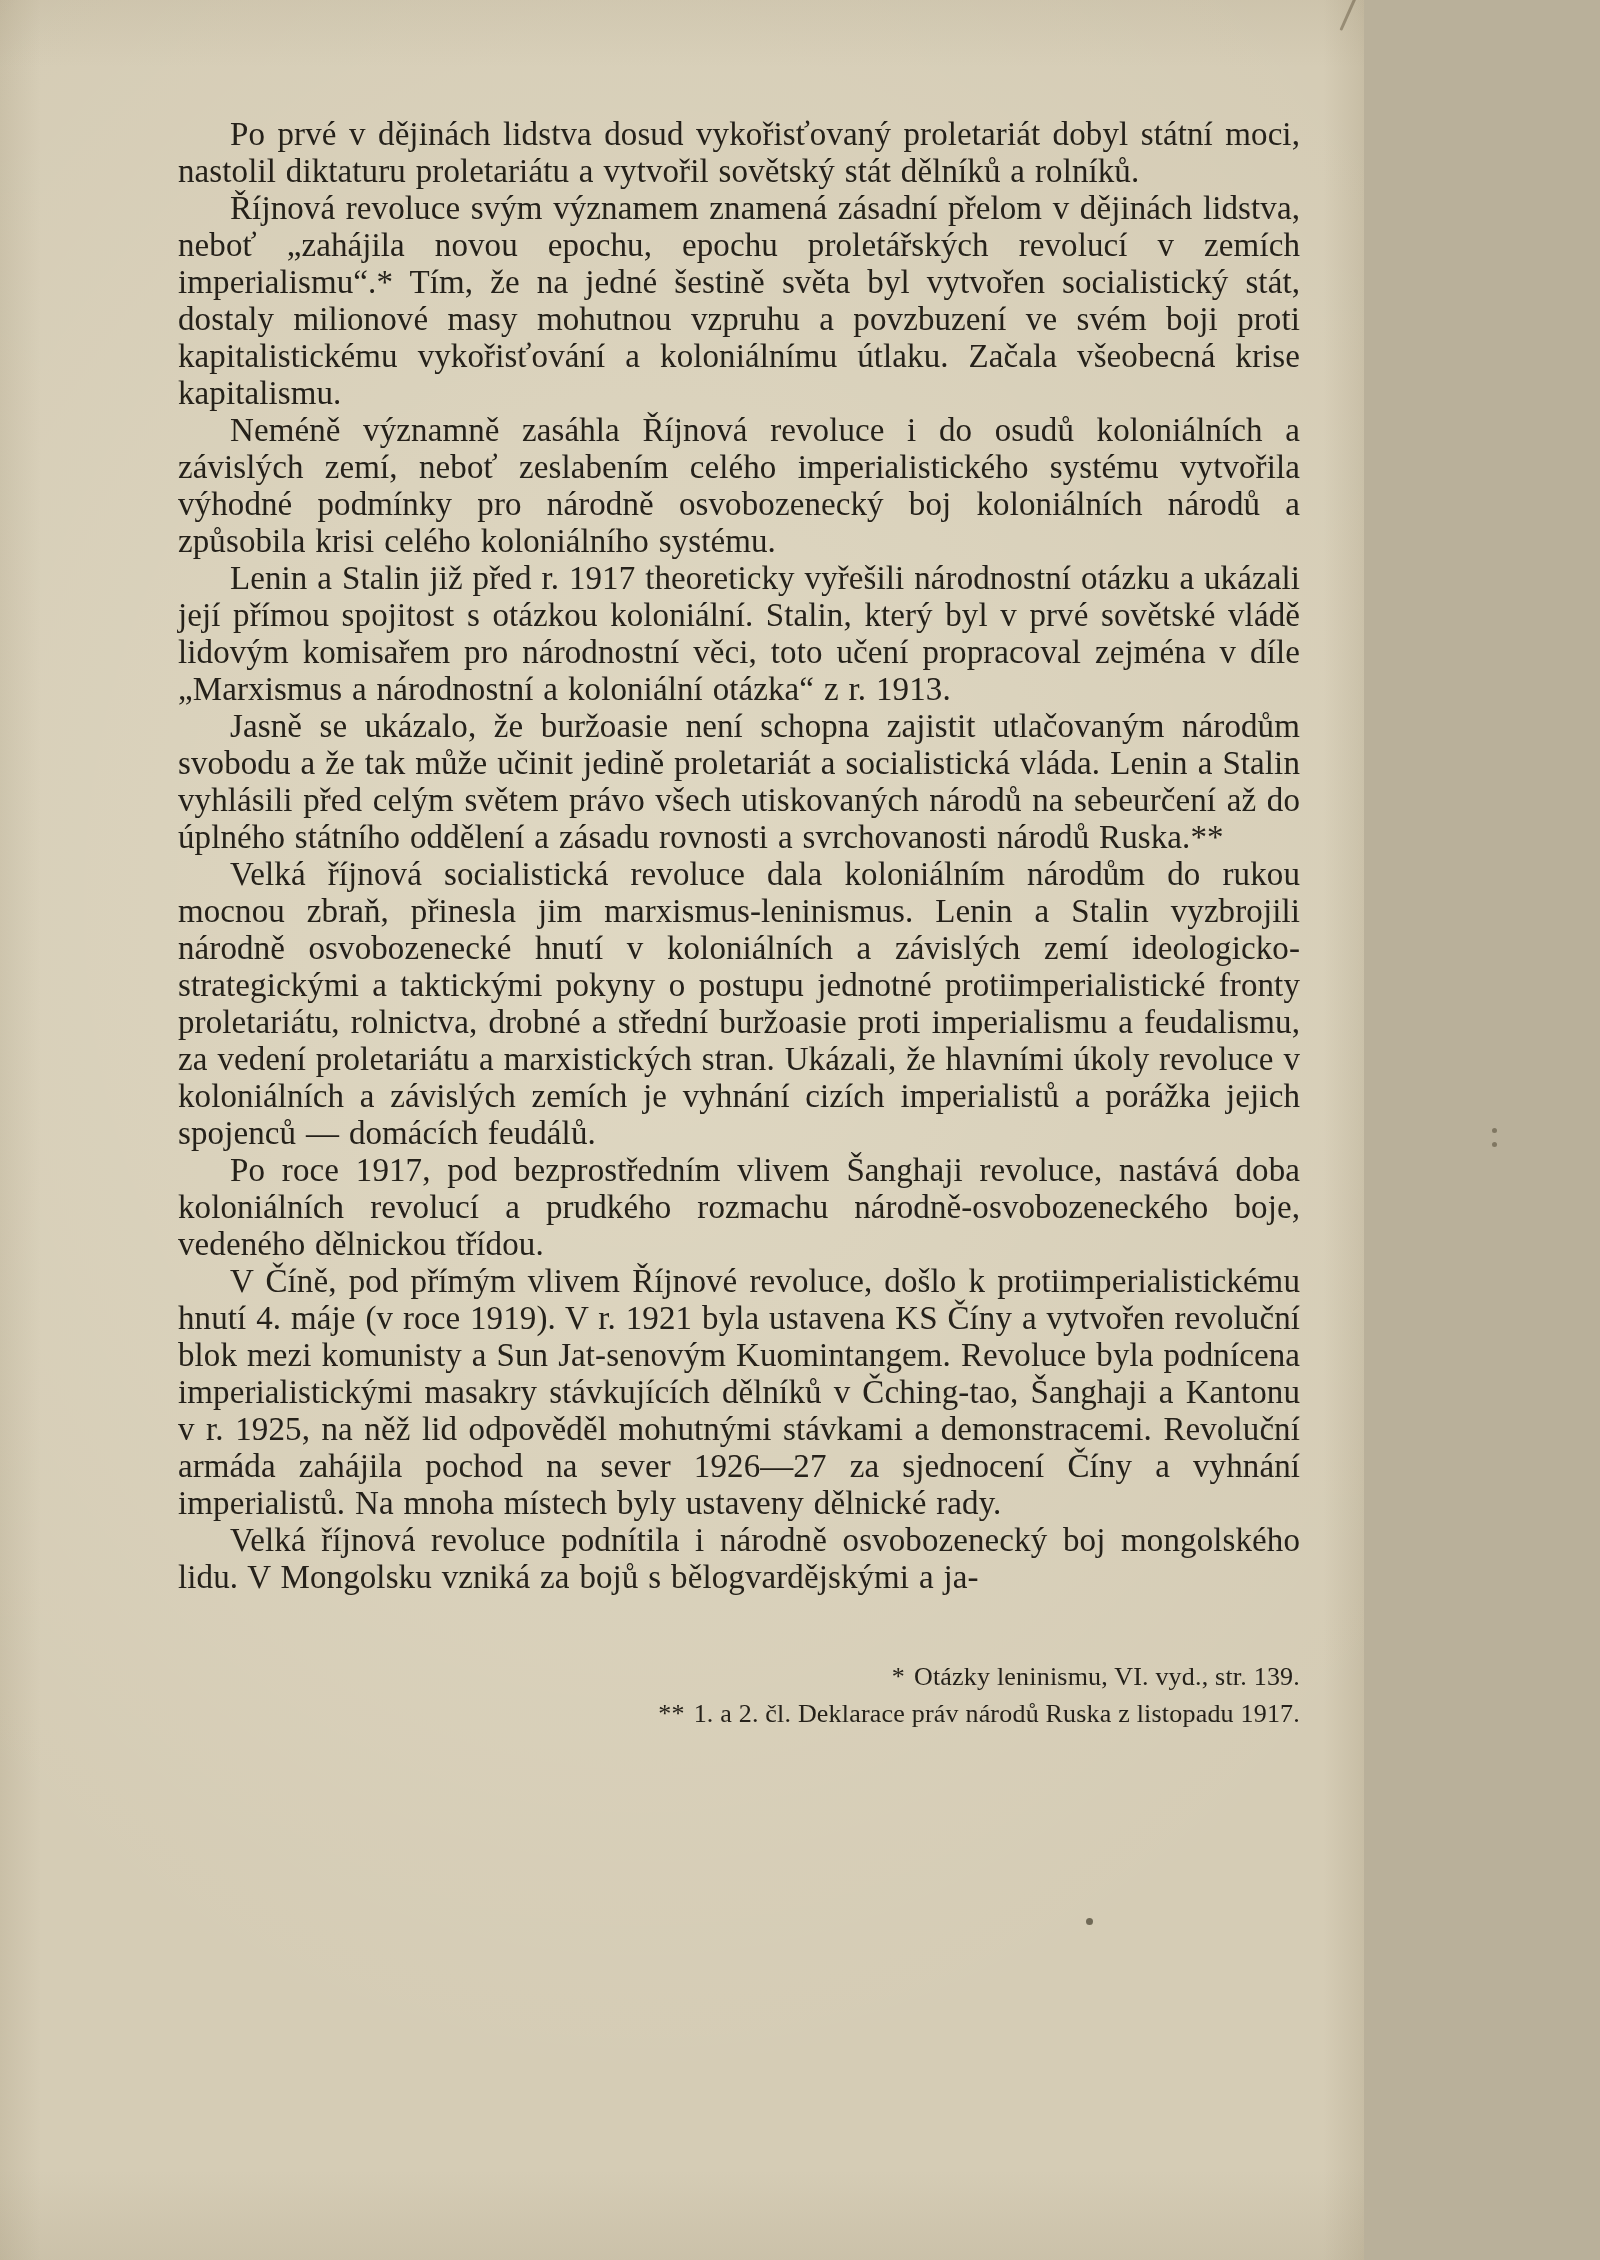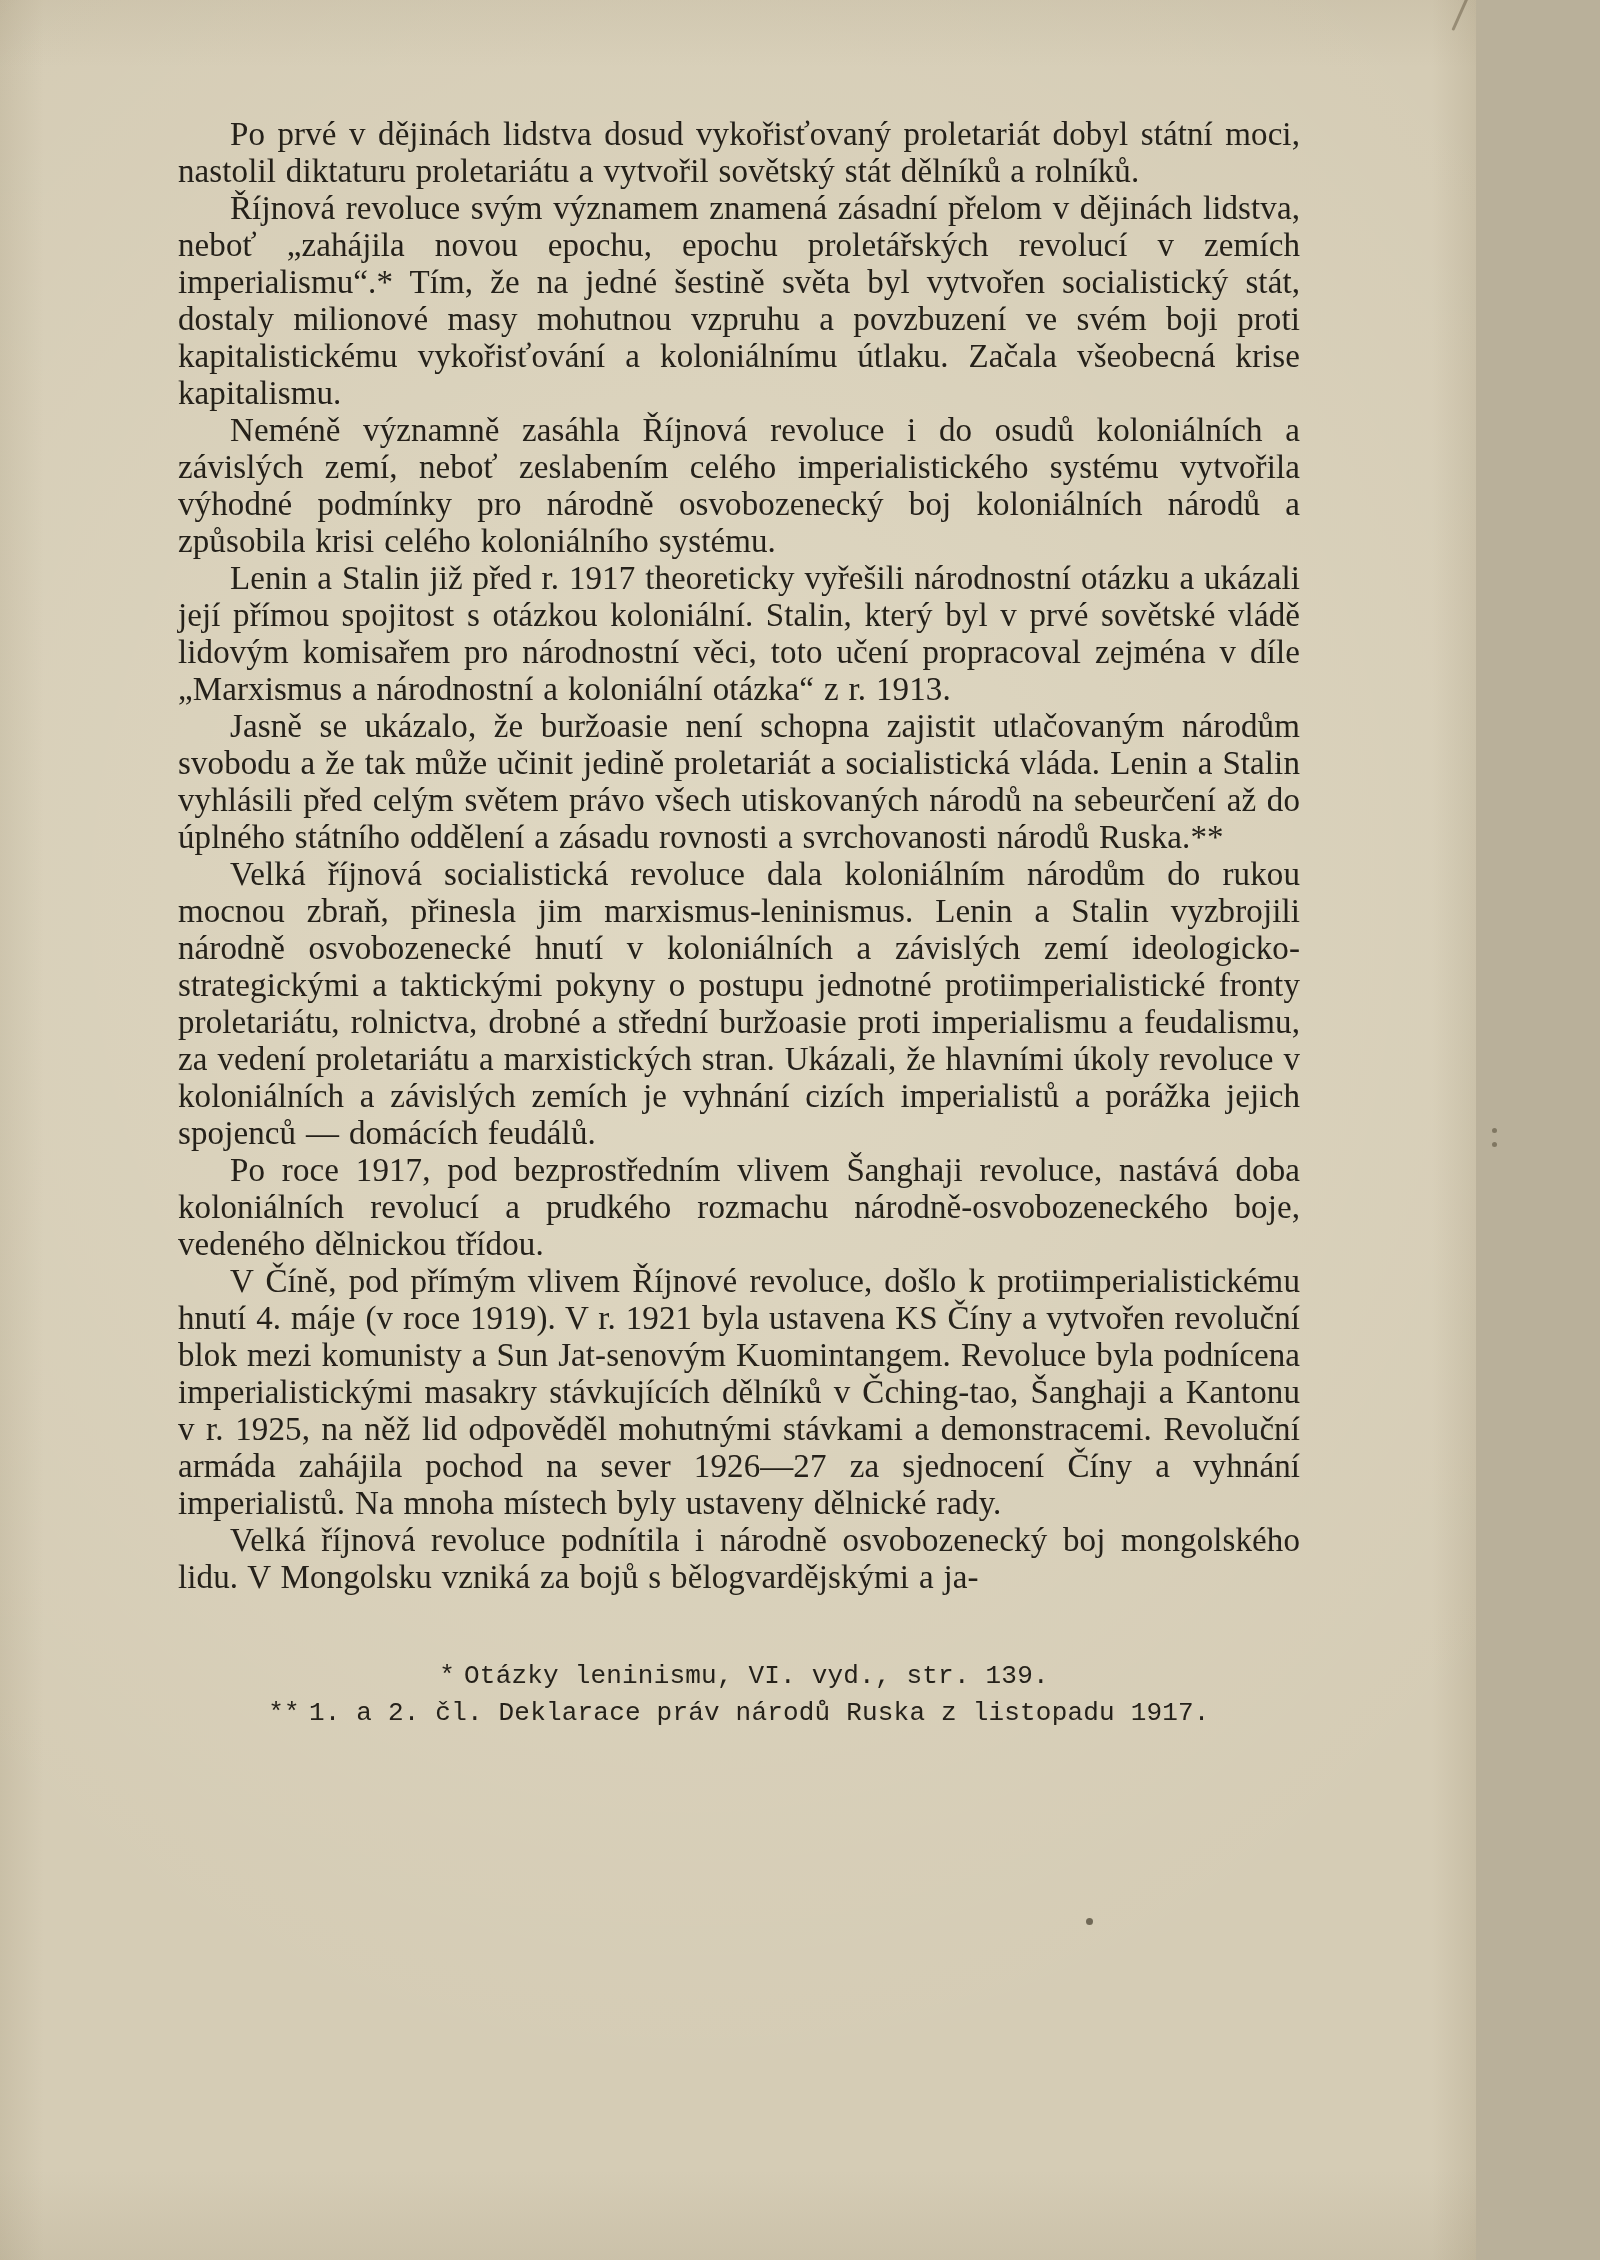--- a/index.html
+++ b/index.html
@@ -6,21 +6,21 @@
   * { box-sizing: border-box; }
   html, body { margin: 0; padding: 0; }
   body {
     width: 1600px;
     height: 2260px;
     overflow: hidden;
     background: #b9b09a;
   }
   .page {
     position: relative;
-    width: 1476px;
+    width: 1364px;
     height: 2260px;
     background-color: var(--paper, #d5ccb5);
     background-image:
       radial-gradient(ellipse 115% 85% at 47% 40%, rgba(255,252,236,0.25), rgba(0,0,0,0) 62%),
       radial-gradient(ellipse 140% 120% at 50% 52%, rgba(0,0,0,0) 55%, rgba(90,77,50,0.20) 100%),
       linear-gradient(90deg, rgba(115,99,66,0.12) 0%, rgba(0,0,0,0) 3%, rgba(0,0,0,0) 97%, rgba(115,99,66,0.14) 100%),
       linear-gradient(0deg, rgba(115,99,66,0.10) 0%, rgba(0,0,0,0) 4%, rgba(0,0,0,0) 97%, rgba(115,99,66,0.08) 100%);
     font-family: "Liberation Serif", "DejaVu Serif", serif;
     color: var(--ink, #25211a);
   }
@@ -48,22 +48,21 @@
     text-indent: 0;
   }
   .footnotes {
     margin-top: 62px;
   }
   .footnote {
     margin: 0;
     font-size: 26px;
     line-height: 37px;
     letter-spacing: 0.2px;
-    text-align: center;
-    font-family: Liberation Mono, monospace;
+    text-align: right;
   }
   .footnote-1 { text-indent: 10px; }
   .fn-marker { padding-right: 9px; }
 
   
   .artifact { position: absolute; pointer-events: none; }
   .artifact-scratch {
     right: 14px; top: -6px;
     width: 3px; height: 38px;
     background: rgba(70,58,38,0.38);

